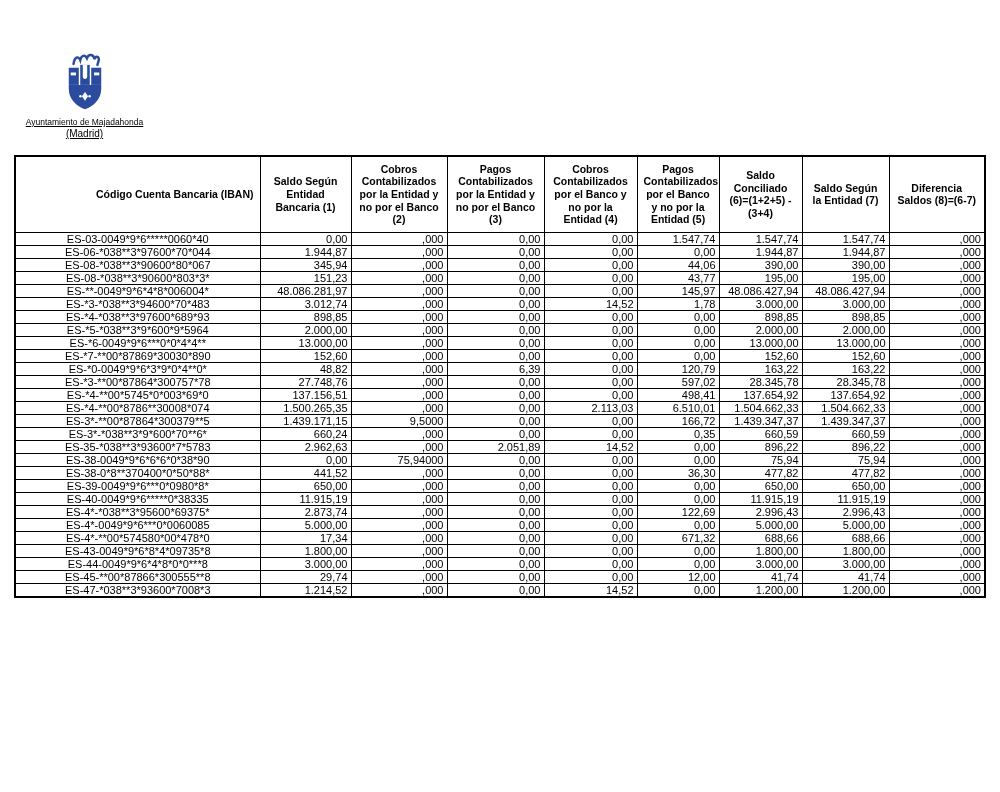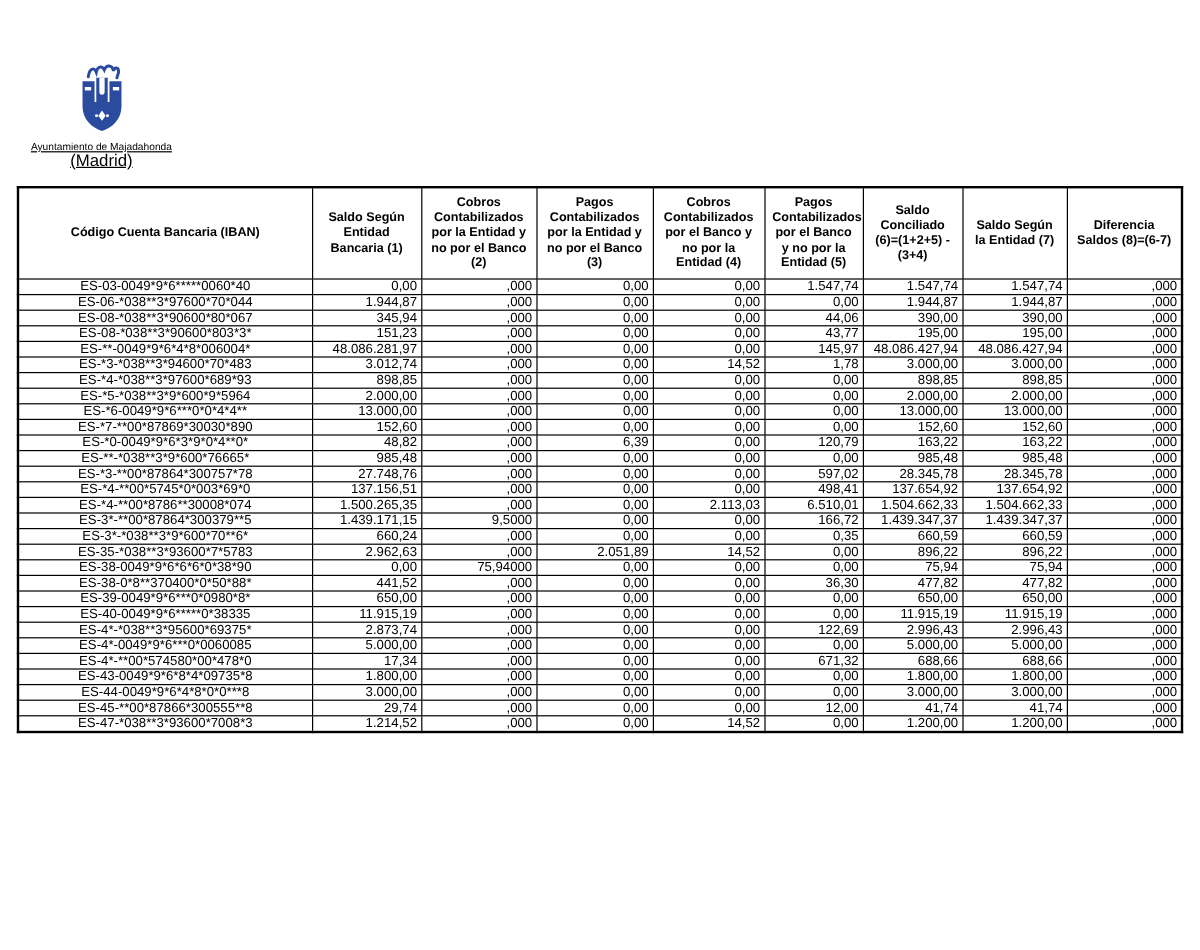--- a/index.html
+++ b/index.html
@@ -16,21 +16,21 @@
   
   .logo-block {
     position: absolute;
     left: 12px; top: 52px;
     width: 145px;
     text-align: center;
     text-decoration: underline;
   }
   .logo-block svg { display: block; margin: 0 auto 3px auto; }
   .org-name { font-size: 8.5px; line-height: 11px; }
-  .org-sub  { font-size: 14px; line-height: 11px; }
+  .org-sub  { font-size: 10px; line-height: 11px; }
 
   
   table.recon {
     position: absolute;
     left: 14px; top: 155px;
     width: 970px;
     border-collapse: collapse;
     table-layout: fixed;
     border: 2px solid #000;
   }
@@ -47,21 +47,21 @@
   table.recon th {
     border: 1.5px solid #000;
     font-size: 10.5px;
     font-weight: bold;
     line-height: 1.2;
     text-align: center;
     vertical-align: middle;
     height: 76px;
     padding: 2px 6px;
   }
-  table.recon th.left { text-align: center; }
+  table.recon th.left { text-align: right; }
 
   table.recon td {
     border: 1.5px solid #000;
     font-size: 11px;
     line-height: 12px;
     height: 13px;
     padding: 0 3px;
     white-space: nowrap;
     overflow: hidden;
   }
@@ -236,31 +236,20 @@
         <td class="num">48,82</td>
         <td class="num">,000</td>
         <td class="num">6,39</td>
         <td class="num">0,00</td>
         <td class="num">120,79</td>
         <td class="num">163,22</td>
         <td class="num">163,22</td>
         <td class="num">,000</td>
       </tr>
       <tr>
-        <td class="iban">ES-**-*038**3*9*600*76665*</td>
-        <td class="num">985,48</td>
-        <td class="num">,000</td>
-        <td class="num">0,00</td>
-        <td class="num">0,00</td>
-        <td class="num">0,00</td>
-        <td class="num">985,48</td>
-        <td class="num">985,48</td>
-        <td class="num">,000</td>
-      </tr>
-      <tr>
         <td class="iban">ES-*3-**00*87864*300757*78</td>
         <td class="num">27.748,76</td>
         <td class="num">,000</td>
         <td class="num">0,00</td>
         <td class="num">0,00</td>
         <td class="num">597,02</td>
         <td class="num">28.345,78</td>
         <td class="num">28.345,78</td>
         <td class="num">,000</td>
       </tr>

